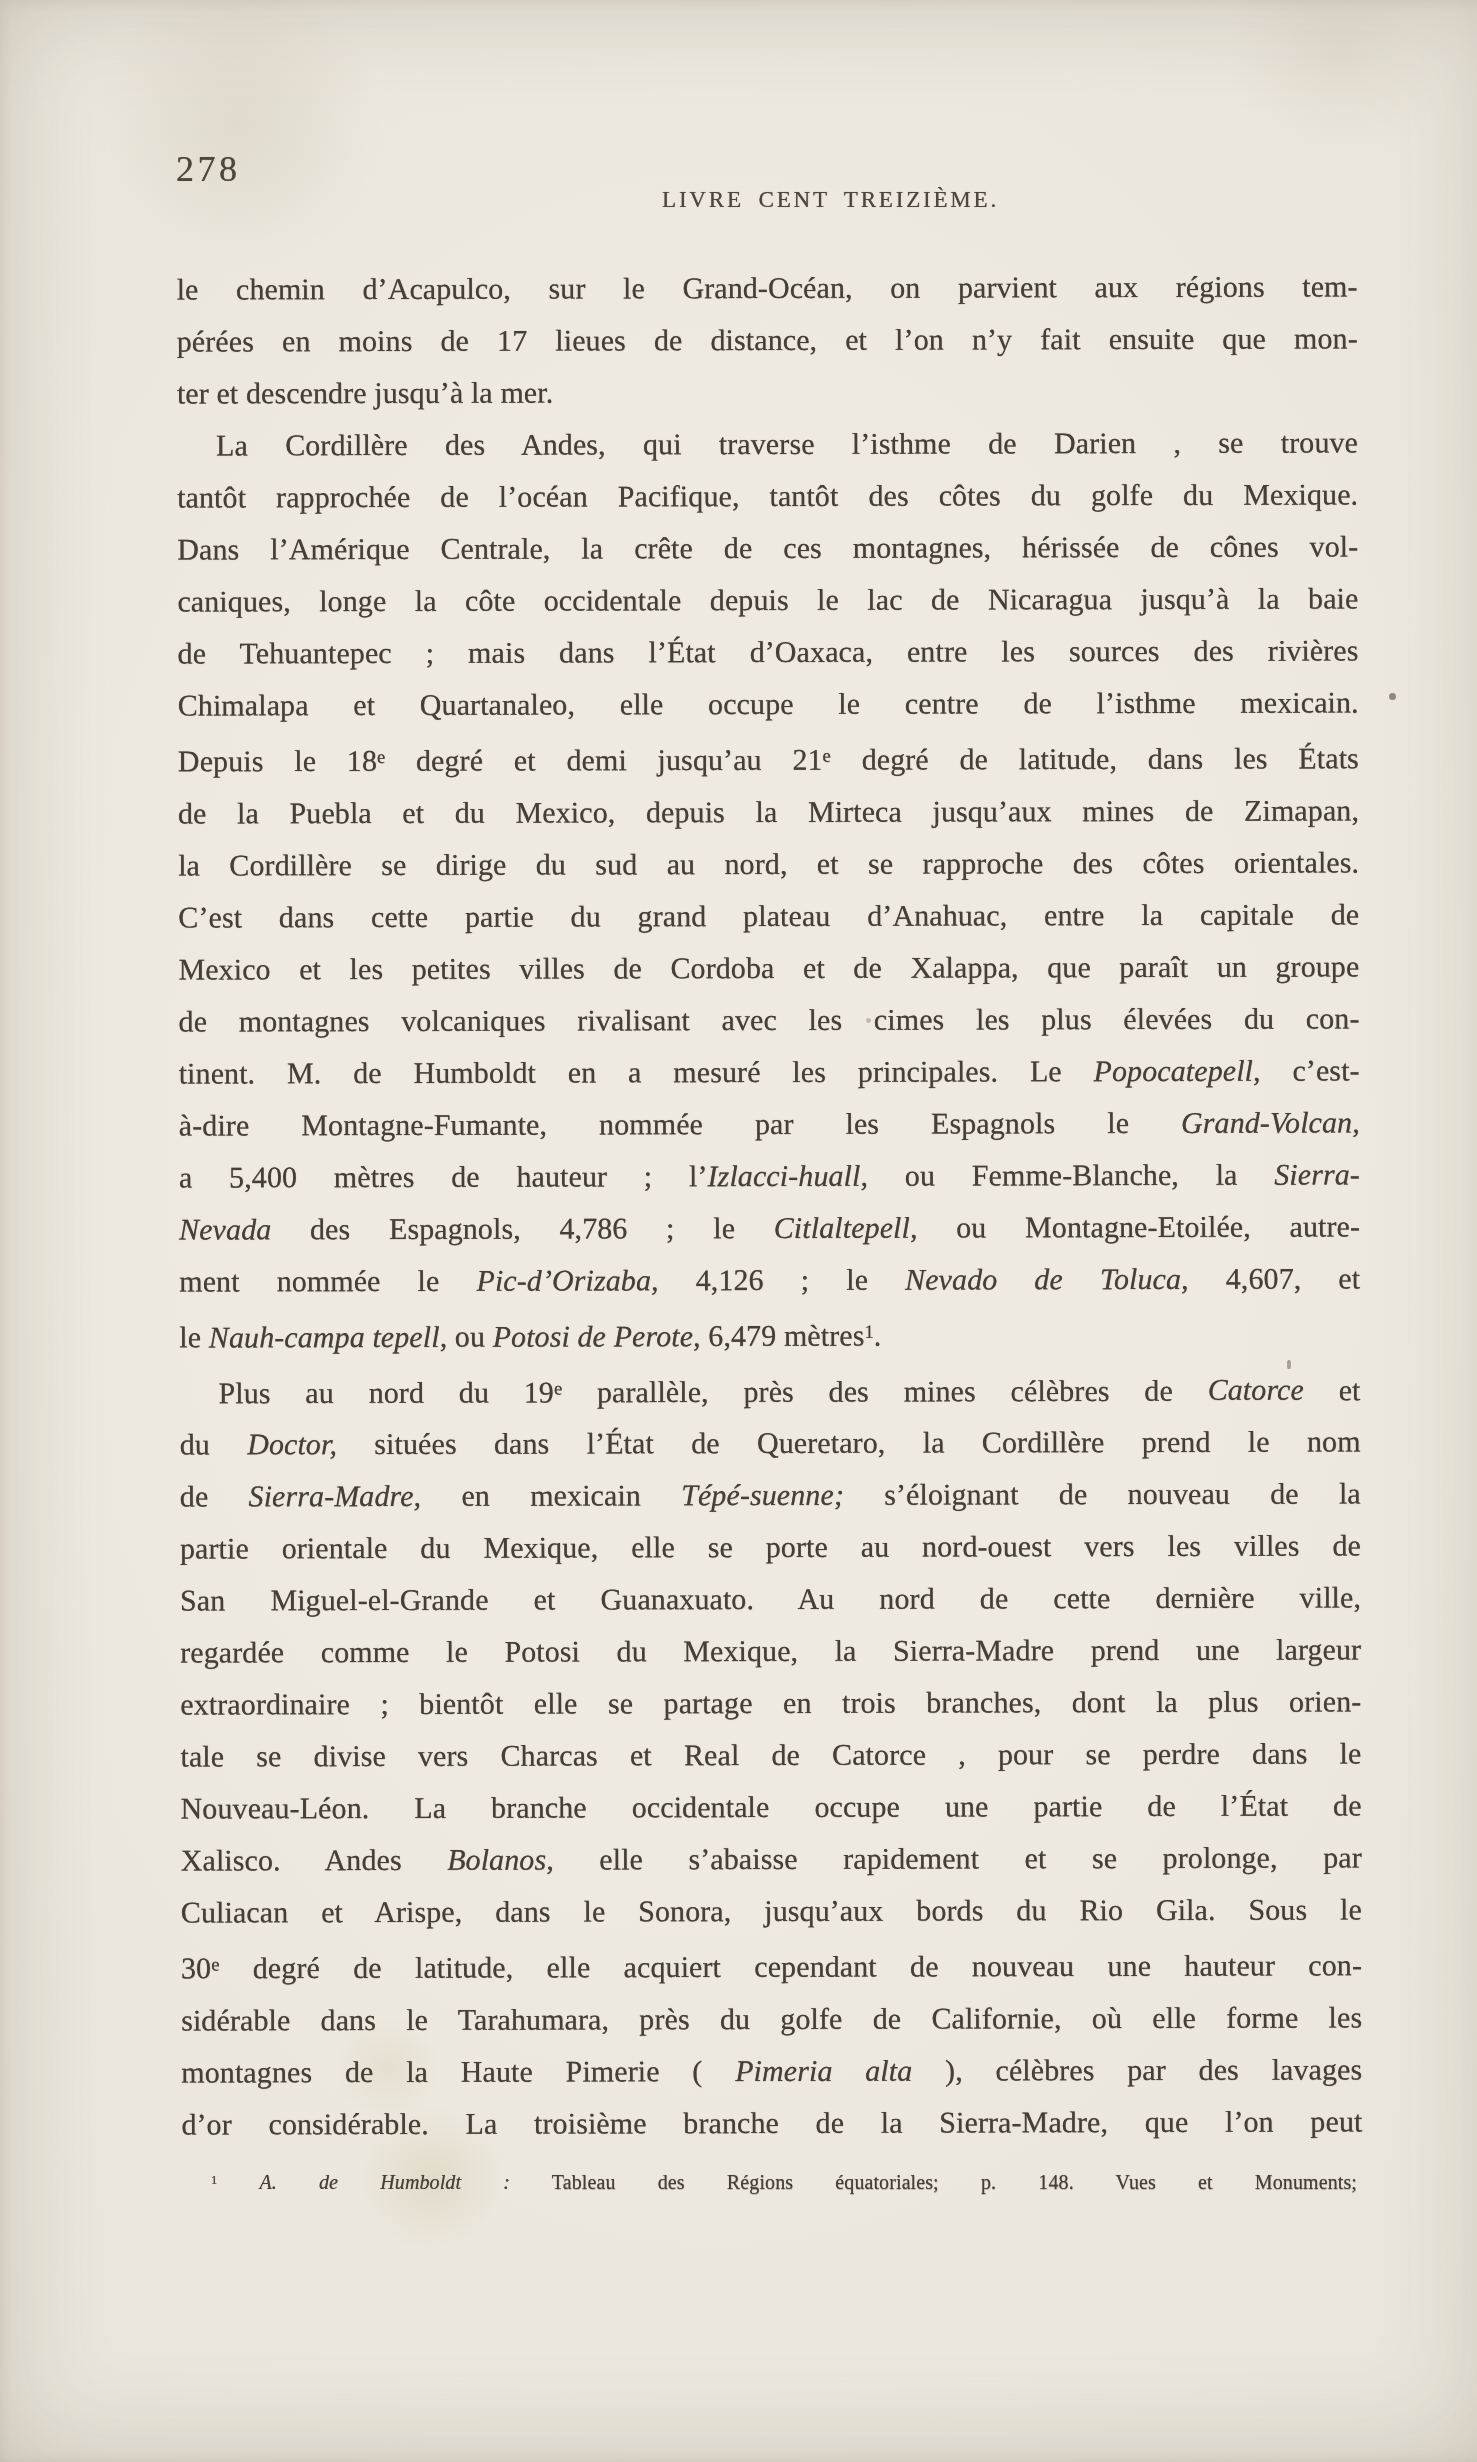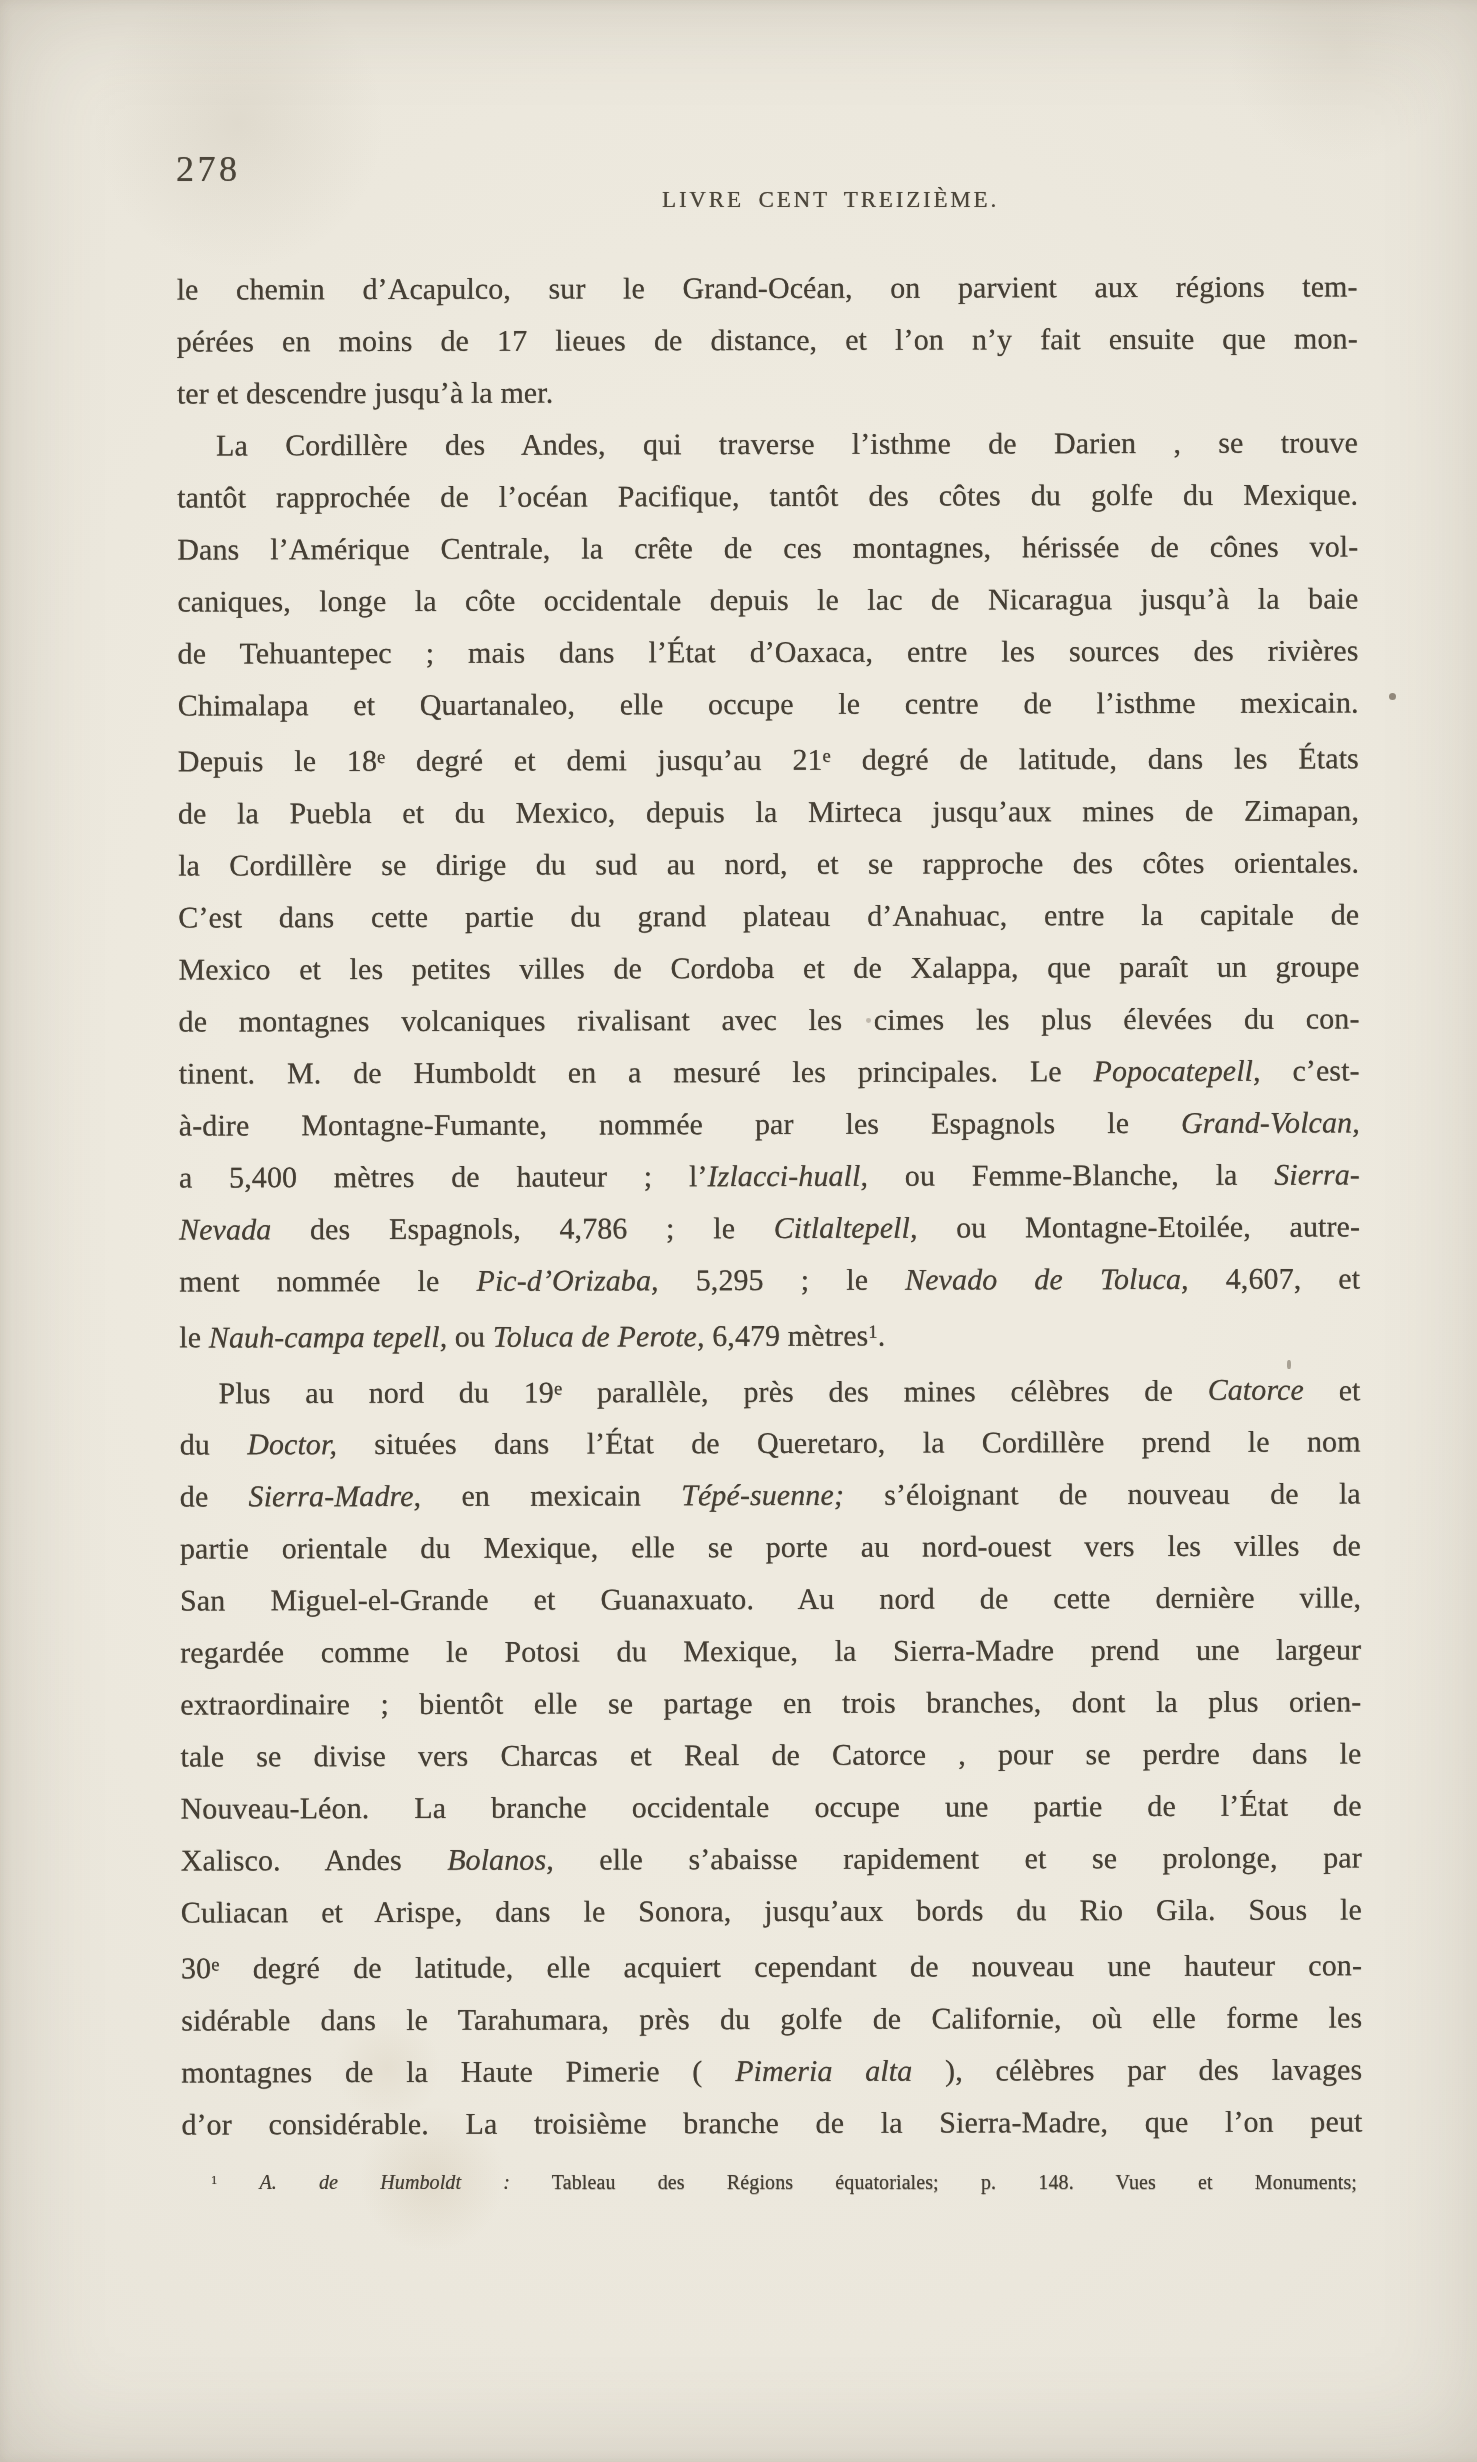--- a/index.html
+++ b/index.html
@@ -108,22 +108,22 @@
         <div class="line"><span>Depuis le 18</span><span class="sup">e</span><span> degré et demi jusqu’au 21</span><span class="sup">e</span><span> degré de latitude, dans les États</span></div>
         <div class="line"><span>de la Puebla et du Mexico, depuis la Mirteca jusqu’aux mines de Zimapan,</span></div>
         <div class="line"><span>la Cordillère se dirige du sud au nord, et se rapproche des côtes orientales.</span></div>
         <div class="line"><span>C’est dans cette partie du grand plateau d’Anahuac, entre la capitale de</span></div>
         <div class="line"><span>Mexico et les petites villes de Cordoba et de Xalappa, que paraît un groupe</span></div>
         <div class="line"><span>de montagnes volcaniques rivalisant avec les cimes les plus élevées du con-</span></div>
         <div class="line"><span>tinent. M. de Humboldt en a mesuré les principales. Le </span><span class="it">Popocatepell,</span><span> c’est-</span></div>
         <div class="line"><span>à-dire Montagne-Fumante, nommée par les Espagnols le </span><span class="it">Grand-Volcan,</span></div>
         <div class="line"><span>a 5,400 mètres de hauteur ; l’</span><span class="it">Izlacci-huall,</span><span> ou Femme-Blanche, la </span><span class="it">Sierra-</span></div>
         <div class="line"><span class="it">Nevada</span><span> des Espagnols, 4,786 ; le </span><span class="it">Citlaltepell,</span><span> ou Montagne-Etoilée, autre-</span></div>
-        <div class="line"><span>ment nommée le </span><span class="it">Pic-d’Orizaba,</span><span> 5,295 ; le </span><span class="it">Nevado de Toluca,</span><span> 4,607, et</span></div>
-        <div class="line last"><span>le </span><span class="it">Nauh-campa tepell,</span><span> ou </span><span class="it">Toluca de Perote,</span><span> 6,479 mètres</span><span class="sup">1</span><span>.</span></div>
+        <div class="line"><span>ment nommée le </span><span class="it">Pic-d’Orizaba,</span><span> 4,126 ; le </span><span class="it">Nevado de Toluca,</span><span> 4,607, et</span></div>
+        <div class="line last"><span>le </span><span class="it">Nauh-campa tepell,</span><span> ou </span><span class="it">Potosi de Perote,</span><span> 6,479 mètres</span><span class="sup">1</span><span>.</span></div>
       </div>
       <div class="paragraph">
         <div class="line indent"><span>Plus au nord du 19</span><span class="sup">e</span><span> parallèle, près des mines célèbres de </span><span class="it">Catorce</span><span> et</span></div>
         <div class="line"><span>du </span><span class="it">Doctor,</span><span> situées dans l’État de Queretaro, la Cordillère prend le nom</span></div>
         <div class="line"><span>de </span><span class="it">Sierra-Madre,</span><span> en mexicain </span><span class="it">Tépé-suenne;</span><span> s’éloignant de nouveau de la</span></div>
         <div class="line"><span>partie orientale du Mexique, elle se porte au nord-ouest vers les villes de</span></div>
         <div class="line"><span>San Miguel-el-Grande et Guanaxuato. Au nord de cette dernière ville,</span></div>
         <div class="line"><span>regardée comme le Potosi du Mexique, la Sierra-Madre prend une largeur</span></div>
         <div class="line"><span>extraordinaire ; bientôt elle se partage en trois branches, dont la plus orien-</span></div>
         <div class="line"><span>tale se divise vers Charcas et Real de Catorce , pour se perdre dans le</span></div>

